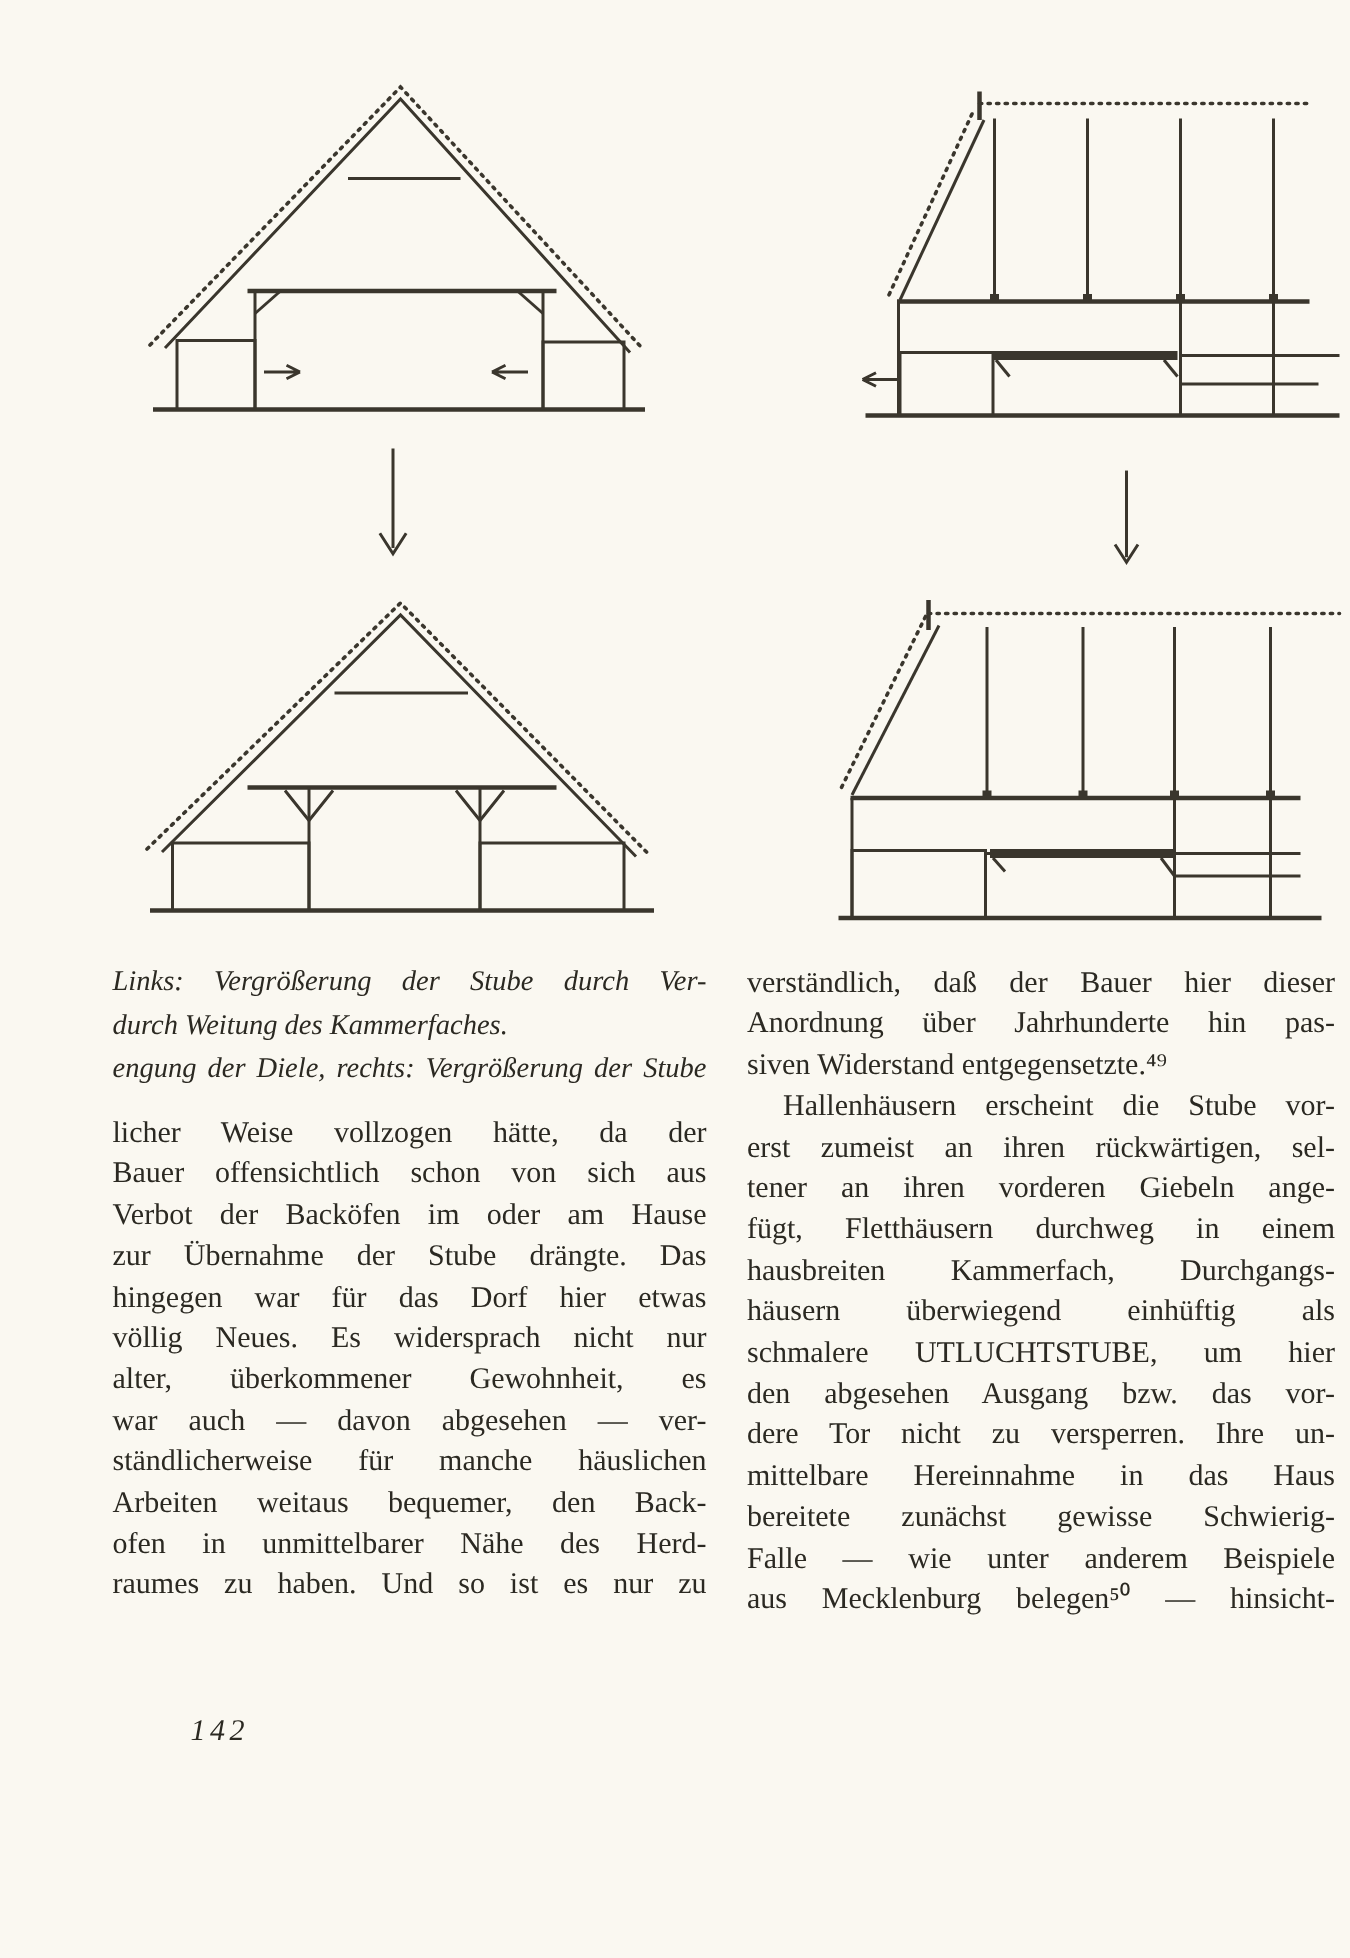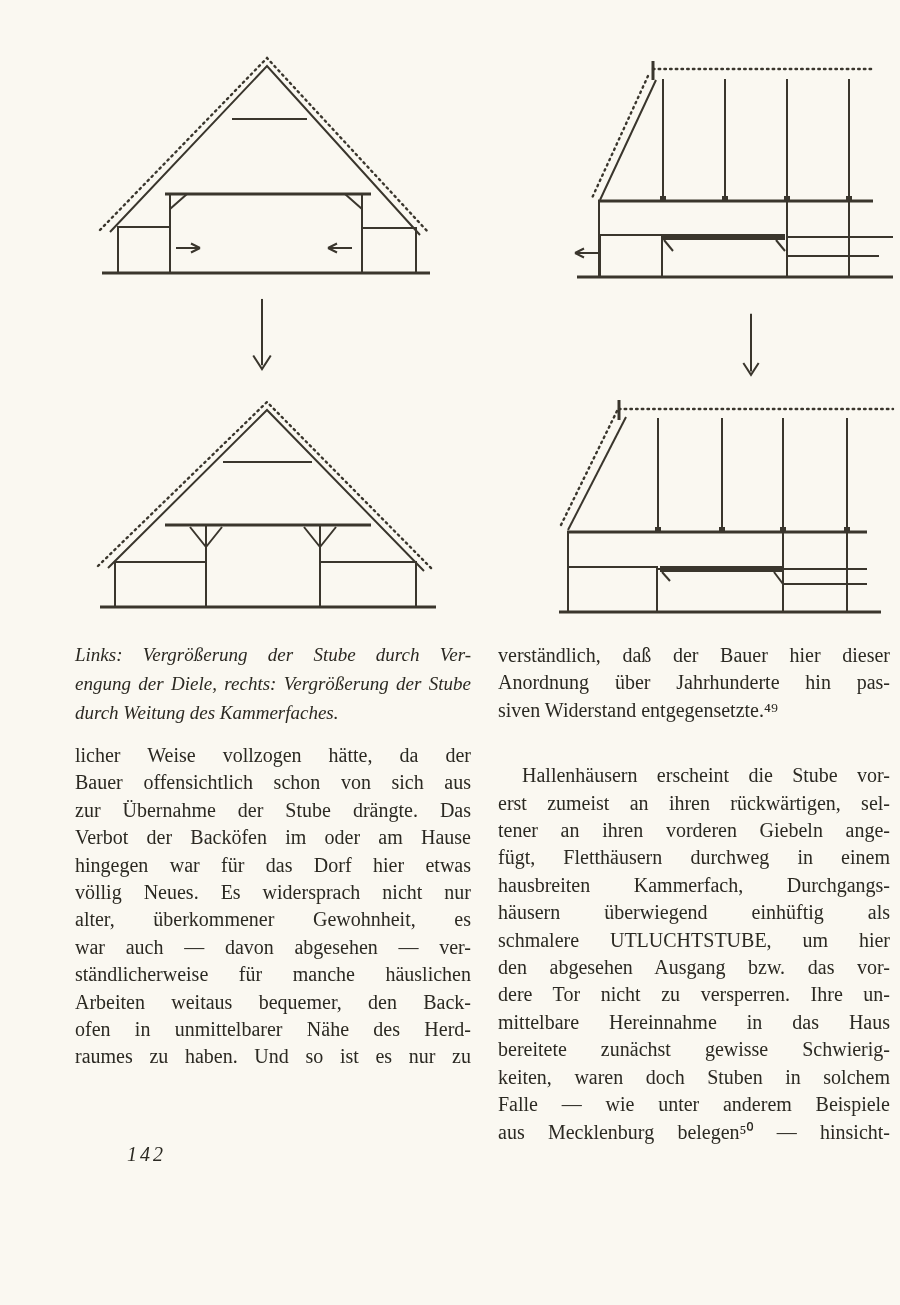--- a/index.html
+++ b/index.html
@@ -25,21 +25,21 @@
     position:absolute;left:75px;top:640px;width:396px;
     font-style:italic;font-size:19px;line-height:29px;
   }
   .cap-line{text-align:justify;text-align-last:justify;}
   .cap-line.short{text-align-last:left;}
   .col{position:absolute;font-size:20px;line-height:27.4px;}
   .col-left{left:75px;top:742px;width:396px;}
   .col-right{left:498px;top:642px;width:392px;}
   .line{text-align:justify;text-align-last:justify;}
   .line.short{text-align-last:left;}
-  .line.indent{text-indent:24px;margin-top:38px;}
+  .line.indent{text-indent:24px;}
   .page-number{
     position:absolute;left:127px;top:1143px;
     font-size:20px;font-style:italic;letter-spacing:3px;
   }
   .stroke{stroke:currentColor;stroke-width:2;fill:none;}
   .stroke.thick{stroke-width:3;}
   .stroke.dot{stroke-dasharray:1.5 4.2;stroke-width:2.4;stroke-linecap:round;}
   .solidfill{fill:currentColor;stroke:none;}
 </style>
 </head>
@@ -151,29 +151,29 @@
     <rect class="stroke" x="13" y="173" width="89" height="45" fill="url(#h4)"></rect>
     <line class="stroke" x1="102" y1="175" x2="312" y2="175"></line>
     <rect class="solidfill" x="105" y="172" width="122" height="6"></rect>
     <line class="stroke" x1="107" y1="178" x2="115" y2="187"></line>
     <line class="stroke" x1="219" y1="178" x2="228" y2="190"></line>
     <line class="stroke" x1="228" y1="190" x2="312" y2="190"></line>
   </svg>
 
   <figcaption class="caption">
     <div class="cap-line">Links: Vergrößerung der Stube durch Ver-</div>
+    <div class="cap-line short">durch Weitung des Kammerfaches.</div>
     <div class="cap-line">engung der Diele, rechts: Vergrößerung der Stube</div>
-    <div class="cap-line short">durch Weitung des Kammerfaches.</div>
   </figcaption>
 
   <div class="col col-left">
     <div class="line">licher Weise vollzogen hätte, da der</div>
     <div class="line">Bauer offensichtlich schon von sich aus</div>
+    <div class="line">Verbot der Backöfen im oder am Hause</div>
     <div class="line">zur Übernahme der Stube drängte. Das</div>
-    <div class="line">Verbot der Backöfen im oder am Hause</div>
     <div class="line">hingegen war für das Dorf hier etwas</div>
     <div class="line">völlig Neues. Es widersprach nicht nur</div>
     <div class="line">alter, überkommener Gewohnheit, es</div>
     <div class="line">war auch — davon abgesehen — ver-</div>
     <div class="line">ständlicherweise für manche häuslichen</div>
     <div class="line">Arbeiten weitaus bequemer, den Back-</div>
     <div class="line">ofen in unmittelbarer Nähe des Herd-</div>
     <div class="line">raumes zu haben. Und so ist es nur zu</div>
   </div>
 
@@ -185,20 +185,19 @@
     <div class="line">erst zumeist an ihren rückwärtigen, sel-</div>
     <div class="line">tener an ihren vorderen Giebeln ange-</div>
     <div class="line">fügt, Fletthäusern durchweg in einem</div>
     <div class="line">hausbreiten Kammerfach, Durchgangs-</div>
     <div class="line">häusern überwiegend einhüftig als</div>
     <div class="line">schmalere UTLUCHTSTUBE, um hier</div>
     <div class="line">den abgesehen Ausgang bzw. das vor-</div>
     <div class="line">dere Tor nicht zu versperren. Ihre un-</div>
     <div class="line">mittelbare Hereinnahme in das Haus</div>
     <div class="line">bereitete zunächst gewisse Schwierig-</div>
-    <div class="line">keiten, waren doch Stuben in solchem</div>
     <div class="line">Falle — wie unter anderem Beispiele</div>
     <div class="line">aus Mecklenburg belegen⁵⁰ — hinsicht-</div>
   </div>
 
   <div class="page-number">142</div>
 
 </div>
 
 </body></html>

